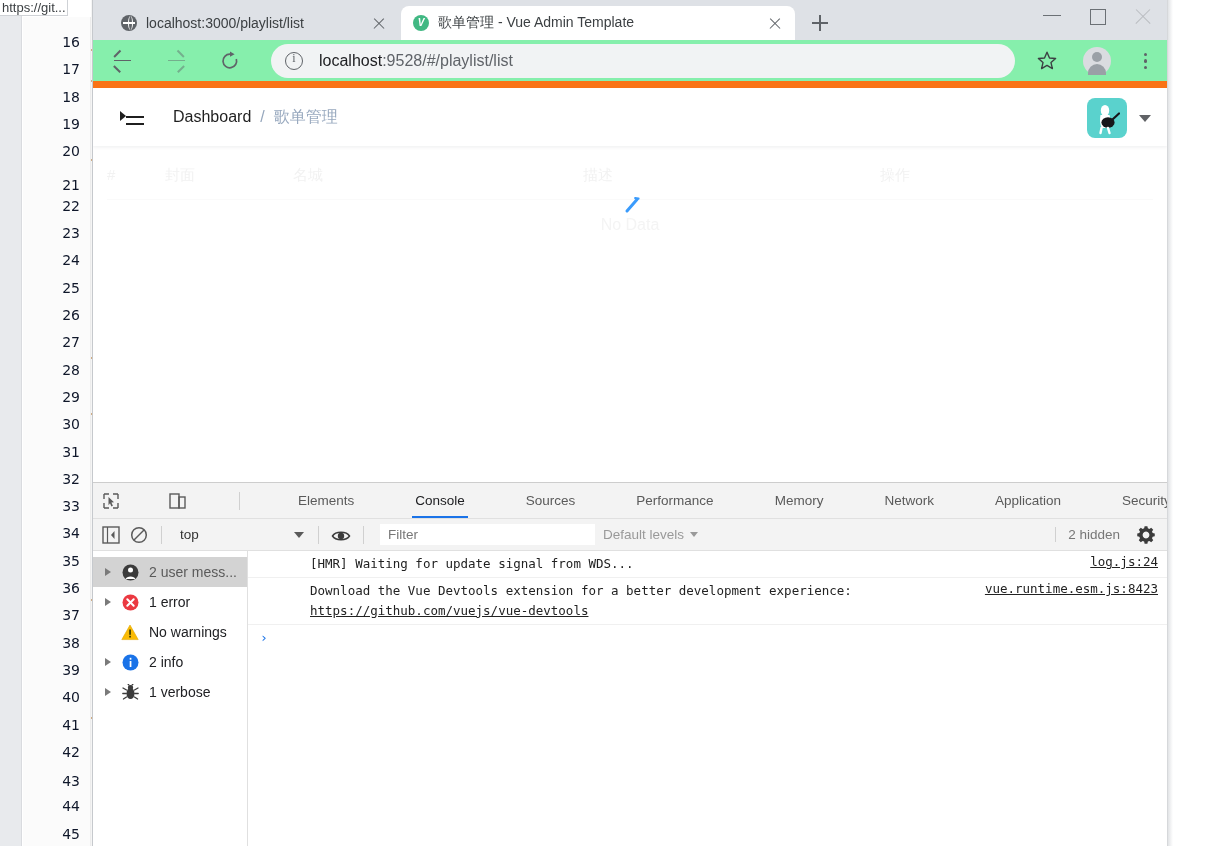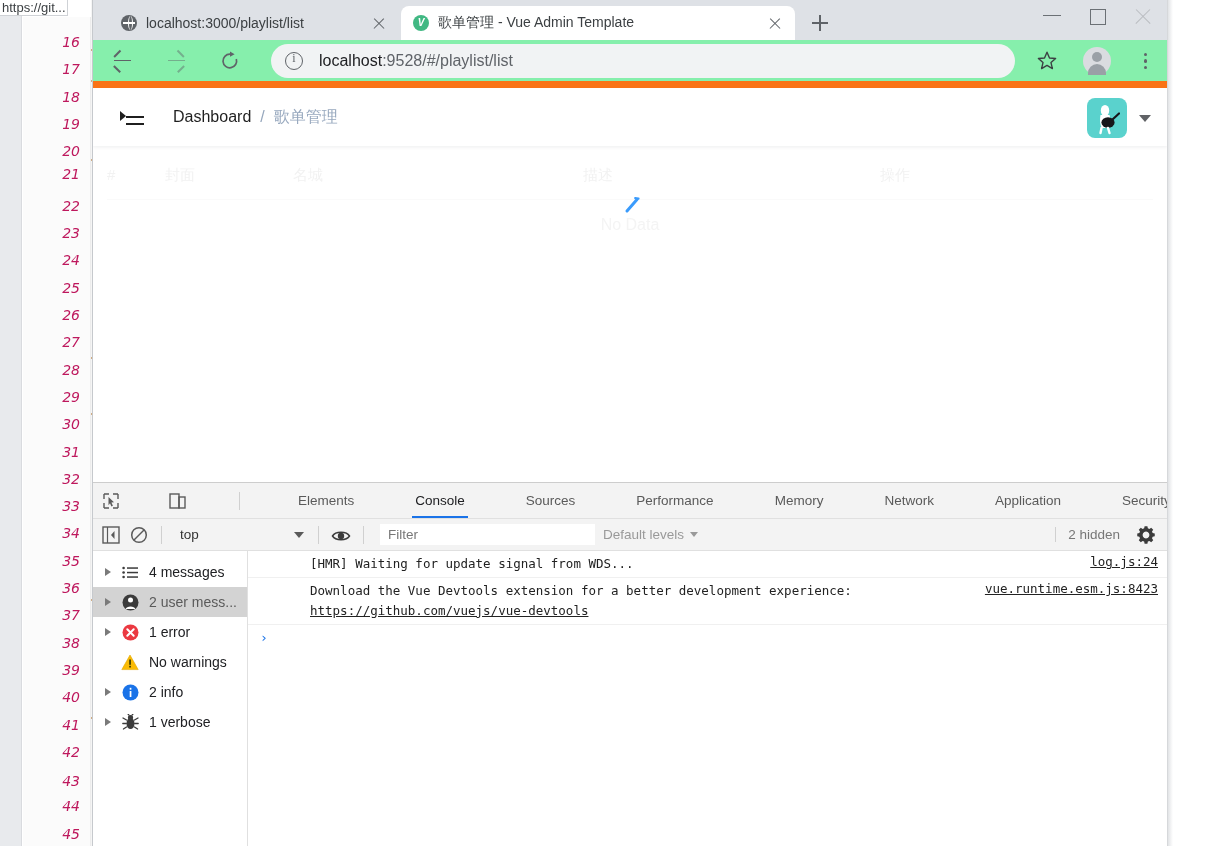--- a/index.html
+++ b/index.html
@@ -27,23 +27,23 @@
   .bg-url-chip span {
     font-size: 13px; color: #3c4043; line-height: 15px;
     display: block; margin-left: 2px; white-space: nowrap;
   }
   .bg-gutter {
     position: absolute; left: 23px; top: 17px; width: 68px; height: 829px;
     background: #fbfbfb; border-right: 1px solid #ececec;
   }
   .bg-gutter .ln {
     position: absolute; right: 10px;
-    font-size: 14px; color: #be185d;
+    font-size: 14px; color: #0f172a;
     font-family: "DejaVu Sans", sans-serif;
-    text-align: right; width: 40px; font-style: italic;
+    text-align: right; width: 40px;
   }
   .bg-code-strip {
     position: absolute; left: 91px; top: 17px; width: 6px; height: 829px;
     background: #ffffff;
   }
   .bg-code-strip i {
     position: absolute; left: 0px; width: 5px; height: 2px;
     background: #d9b48a; display: block;
   }
 
@@ -330,21 +330,21 @@
   <div class="bg-editor-left"></div>
   <div class="bg-url-chip">
     <span>https://git...</span>
   </div>
   <div class="bg-gutter" id="gutter">
       <div class="ln" style="top: 17px;">16</div>
       <div class="ln" style="top: 44.3px;">17</div>
       <div class="ln" style="top: 71.6px;">18</div>
       <div class="ln" style="top: 98.9px;">19</div>
       <div class="ln" style="top: 126.2px;">20</div>
-      <div class="ln" style="top: 149px;">21</div>
+      <div class="ln" style="top: 160px;">21</div>
       <div class="ln" style="top: 180.8px;">22</div>
       <div class="ln" style="top: 208.1px;">23</div>
       <div class="ln" style="top: 235.4px;">24</div>
       <div class="ln" style="top: 262.7px;">25</div>
       <div class="ln" style="top: 290px;">26</div>
       <div class="ln" style="top: 317.3px;">27</div>
       <div class="ln" style="top: 344.6px;">28</div>
       <div class="ln" style="top: 371.9px;">29</div>
       <div class="ln" style="top: 399.2px;">30</div>
       <div class="ln" style="top: 426.5px;">31</div>
@@ -572,34 +572,20 @@
           <svg width="20" height="20" viewBox="0 0 20 20" style="position:absolute;left:4px;top:3px">
             <path d="M10 6.6 a3.4 3.4 0 1 0 0.01 0 M8.6 1.2 h2.8 l0.45 2.1 1.55 0.65 1.8-1.2 2 2 -1.2 1.8 0.65 1.55 2.1 0.45 v2.8 l-2.1 0.45 -0.65 1.55 1.2 1.8 -2 2 -1.8-1.2 -1.55 0.65 -0.45 2.1 h-2.8 l-0.45-2.1 -1.55-0.65 -1.8 1.2 -2-2 1.2-1.8 -0.65-1.55 -2.1-0.45 v-2.8 l2.1-0.45 0.65-1.55 -1.2-1.8 2-2 1.8 1.2 1.55-0.65 Z" fill="#3b3b3b" fill-rule="evenodd"></path>
           </svg>
         </div>
       </div>
     </div>
 
     <div class="dt-body">
 
       <div class="dt-sidebar">
-        <div class="sb-item">
-          <span class="sb-tri"></span>
-          <span class="sb-ic">
-            <svg width="16" height="13" viewBox="0 0 16 13">
-              <circle cx="1.6" cy="2" r="1.3" fill="#3b3b3b"></circle>
-                <rect x="5" y="1.3" width="11" height="1.5" fill="#3b3b3b"></rect>
-              <circle cx="1.6" cy="6.5" r="1.3" fill="#3b3b3b"></circle>
-                <rect x="5" y="5.8" width="11" height="1.5" fill="#3b3b3b"></rect>
-              <circle cx="1.6" cy="11" r="1.3" fill="#3b3b3b"></circle>
-                <rect x="5" y="10.3" width="11" height="1.5" fill="#3b3b3b"></rect>
-            </svg>
-          </span>
-          <span class="sb-label">4 messages</span>
-        </div>
 
         <div class="sb-item selected">
           <span class="sb-tri"></span>
           <span class="sb-ic">
             <svg width="17" height="17" viewBox="0 0 17 17">
               <circle cx="8.5" cy="8.5" r="8" fill="#3b3b3b"></circle>
               <circle cx="8.5" cy="6" r="2.5" fill="#ffffff"></circle>
               <path d="M3.6 15 C4.2 11.6, 12.8 11.6, 13.4 15 Z" fill="#ffffff"></path>
             </svg>
           </span>

